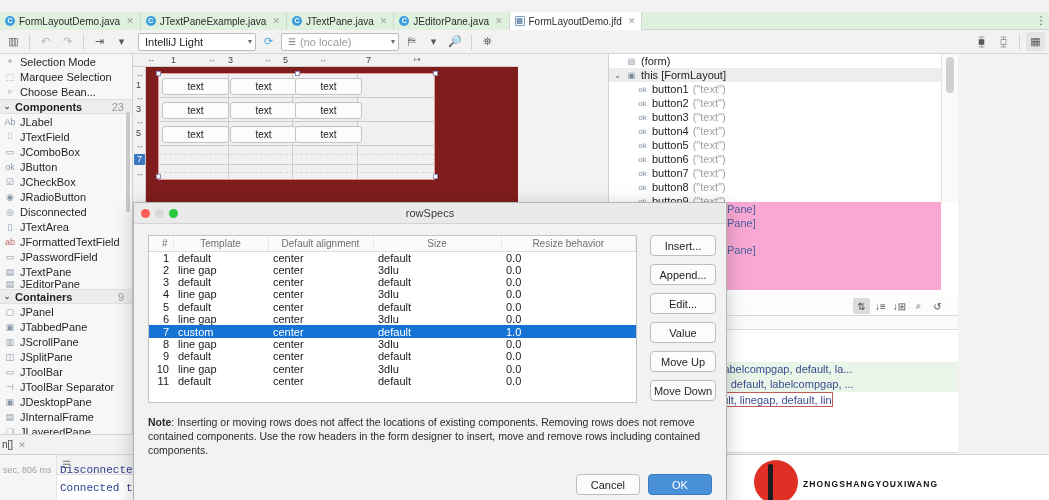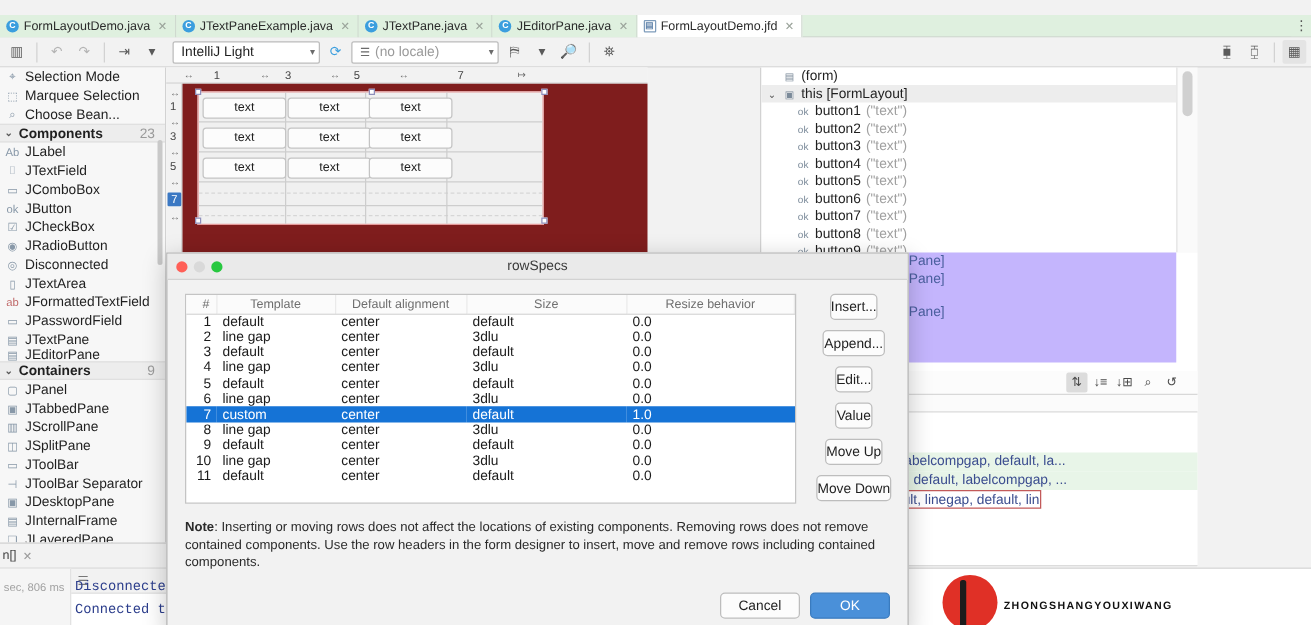--- a/index.html
+++ b/index.html
@@ -163,21 +163,21 @@
     background: #d0d0d0; border-radius: 4px;
   }
 
   
   .propswrap {
     position: absolute; left: 608px; top: 190px; right: 0; bottom: 0;
     background: #ffffff; border-left: 1px solid #d2d2d2;
   }
   .prop-over {
     position: absolute; left: 118px; top: 0; right: 17px; height: 88px;
-    background: #c4b5fd; font-size: 11px; color: #4a5f9e;
+    background: #f9a8d4; font-size: 11px; color: #4a5f9e;
   }
   .prop-over div { position: absolute; left: 0; }
   .prop-toolbar {
     position: absolute; left: 0; right: 0; top: 95px; height: 19px;
     border-bottom: 1px solid #d8d8d8; display: flex; align-items: center;
     justify-content: flex-end; gap: 2px; padding-right: 12px; background: #fcfcfc;
   }
   .pibtn {
     width: 17px; height: 16px; display: flex; align-items: center;
     justify-content: center; color: #4a4a4a; font-size: 10px; border-radius: 2px;
@@ -264,21 +264,21 @@
     text-align: center; height: 15px; padding: 0 5px; font-size: 10px;
   }
   table.spec td {
     height: 12.4px; padding: 0 5px; color: #1a1a1a; white-space: nowrap;
   }
   table.spec td.num { text-align: right; width: 22px; padding-right: 4px; }
   table.spec tr.sel td { background: #1573d6; color: #fff; }
   .colw-t { width: 95px; } .colw-a { width: 105px; } .colw-s { width: 128px; }
   .btncol {
     position: absolute; left: 516px; top: 32px; width: 66px;
-    display: flex; flex-direction: column; gap: 8px; align-items: center;
+    display: flex; flex-direction: column; gap: 8px;
   }
   .dbtn {
     height: 21px; background: #fcfcfc; border: 1px solid #bdbdbd;
     border-radius: 4px; font-size: 11px; color: #1f1f1f;
     display: flex; align-items: center; justify-content: center;
   }
   .note {
     position: absolute; left: 14px; top: 212px; width: 565px;
     font-size: 10.5px; color: #2b2b2b; line-height: 14px;
   }

